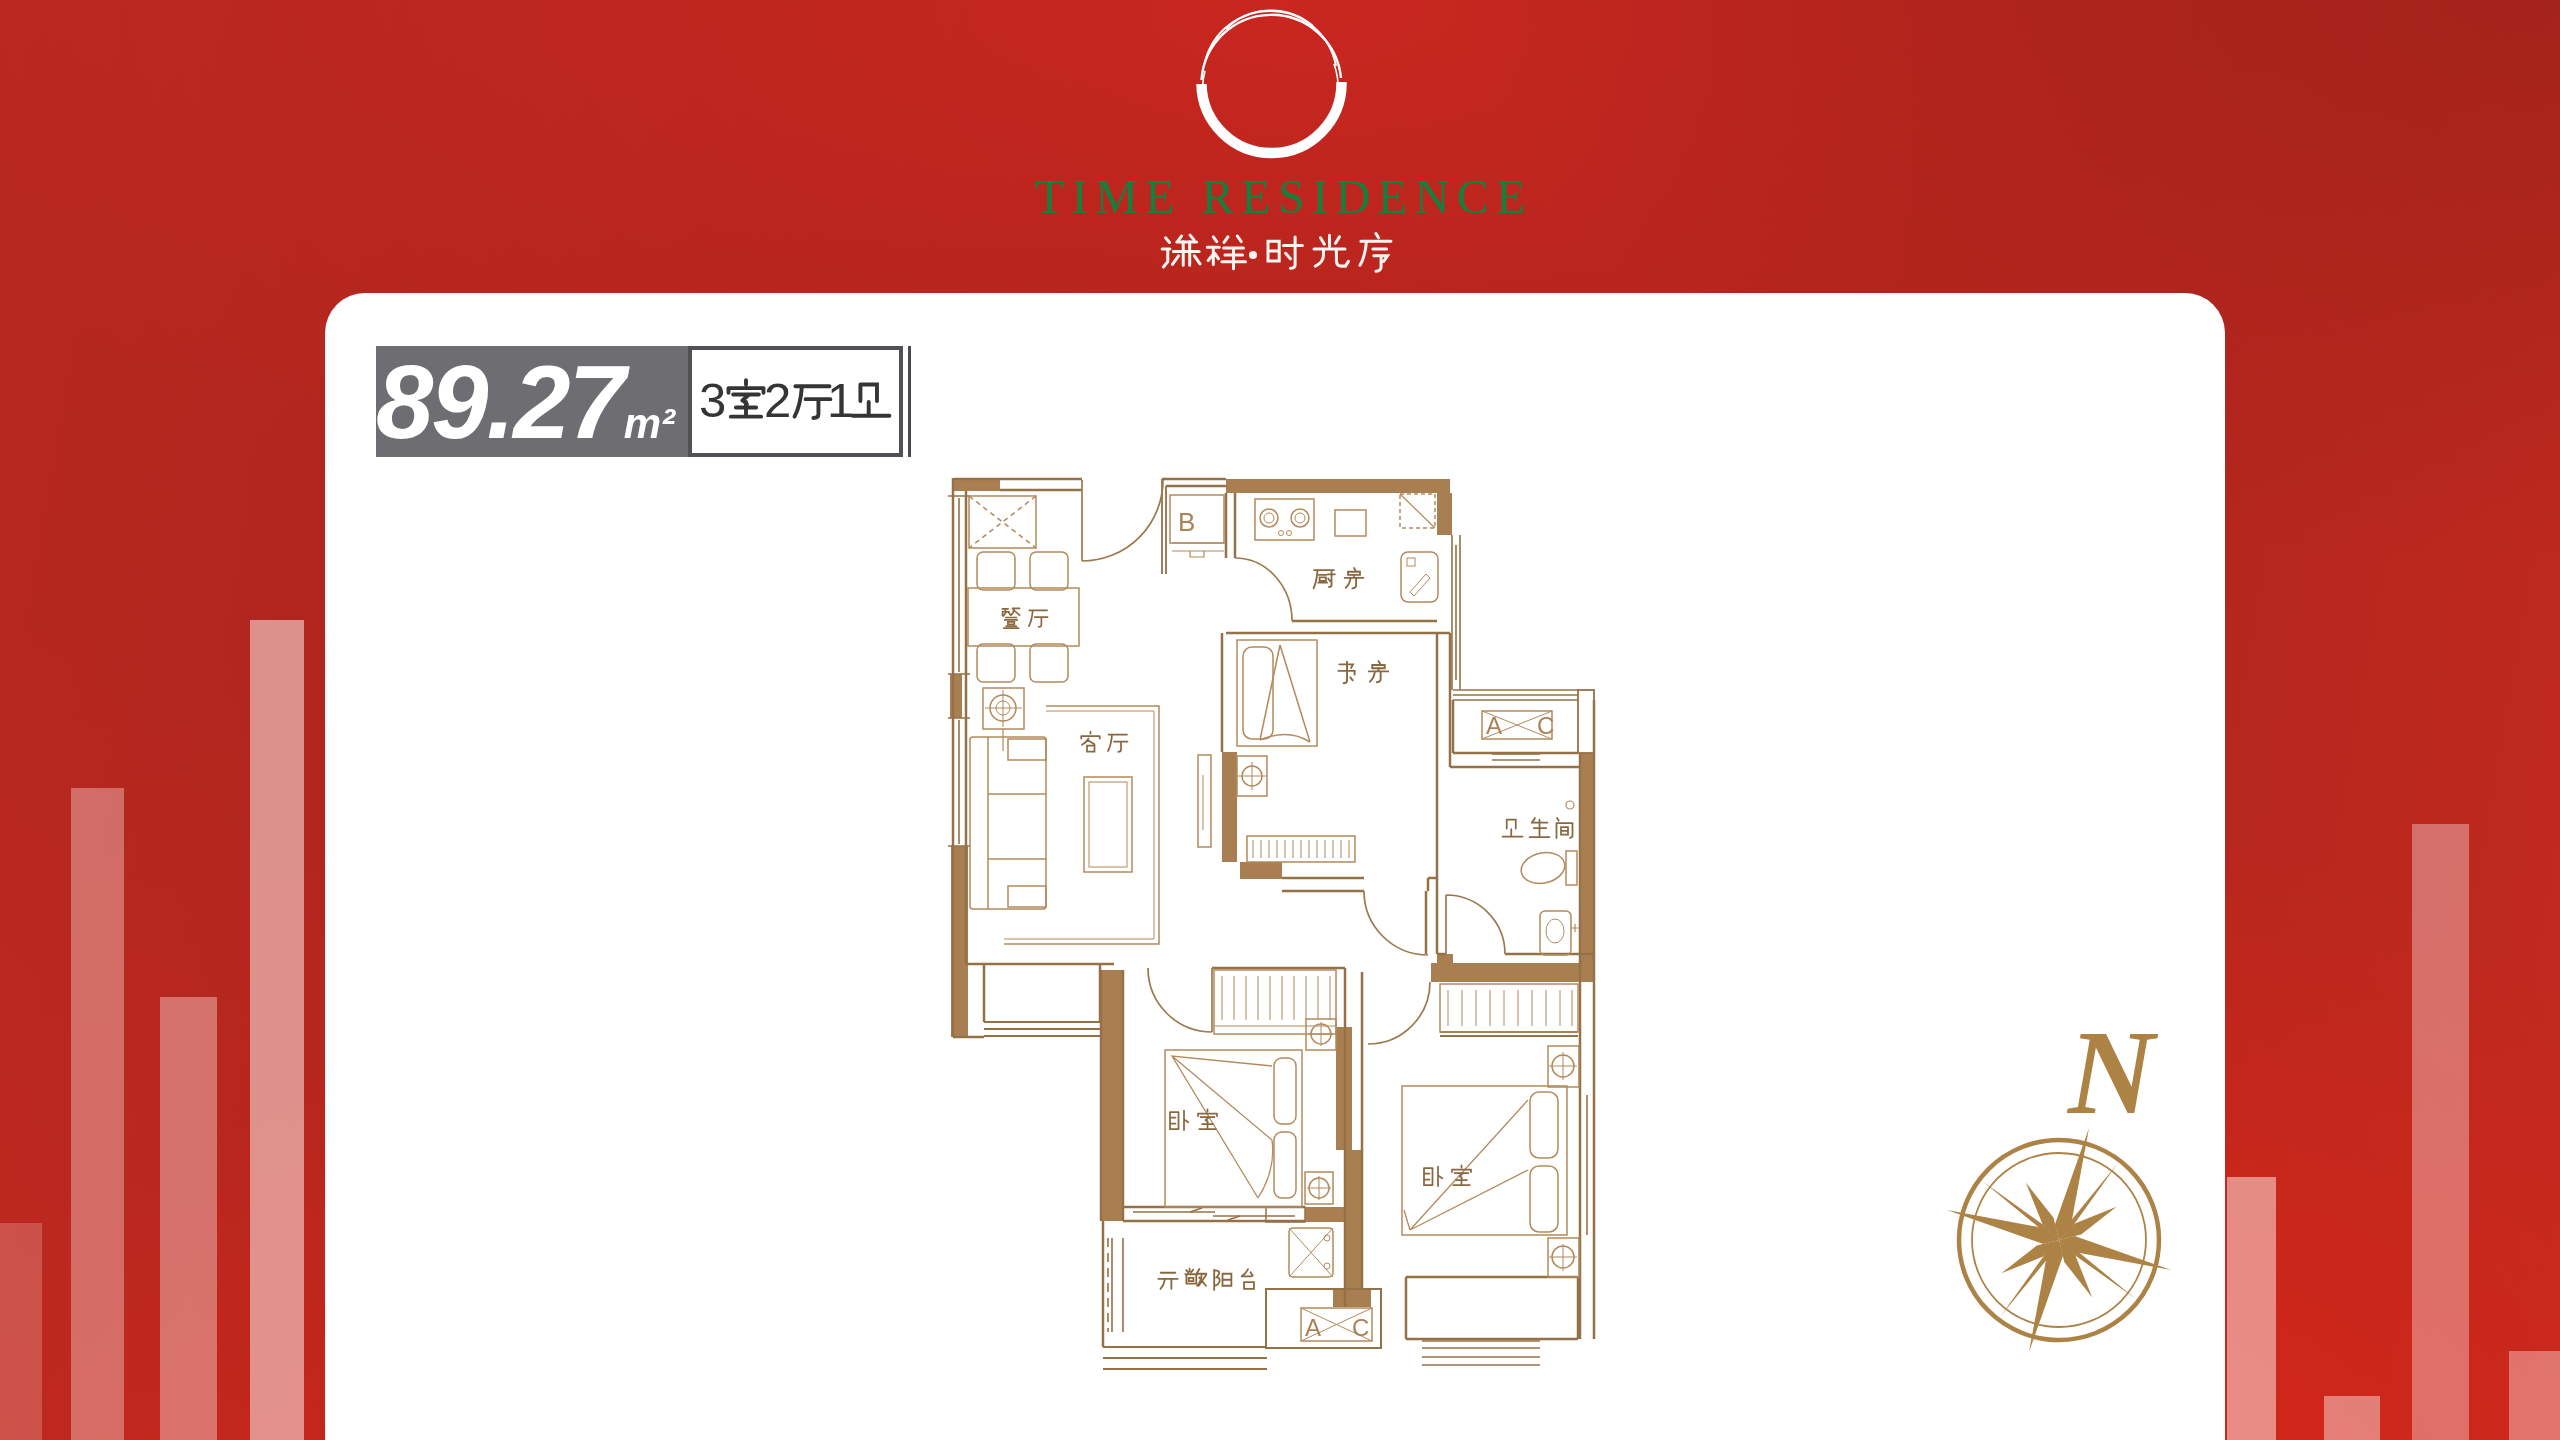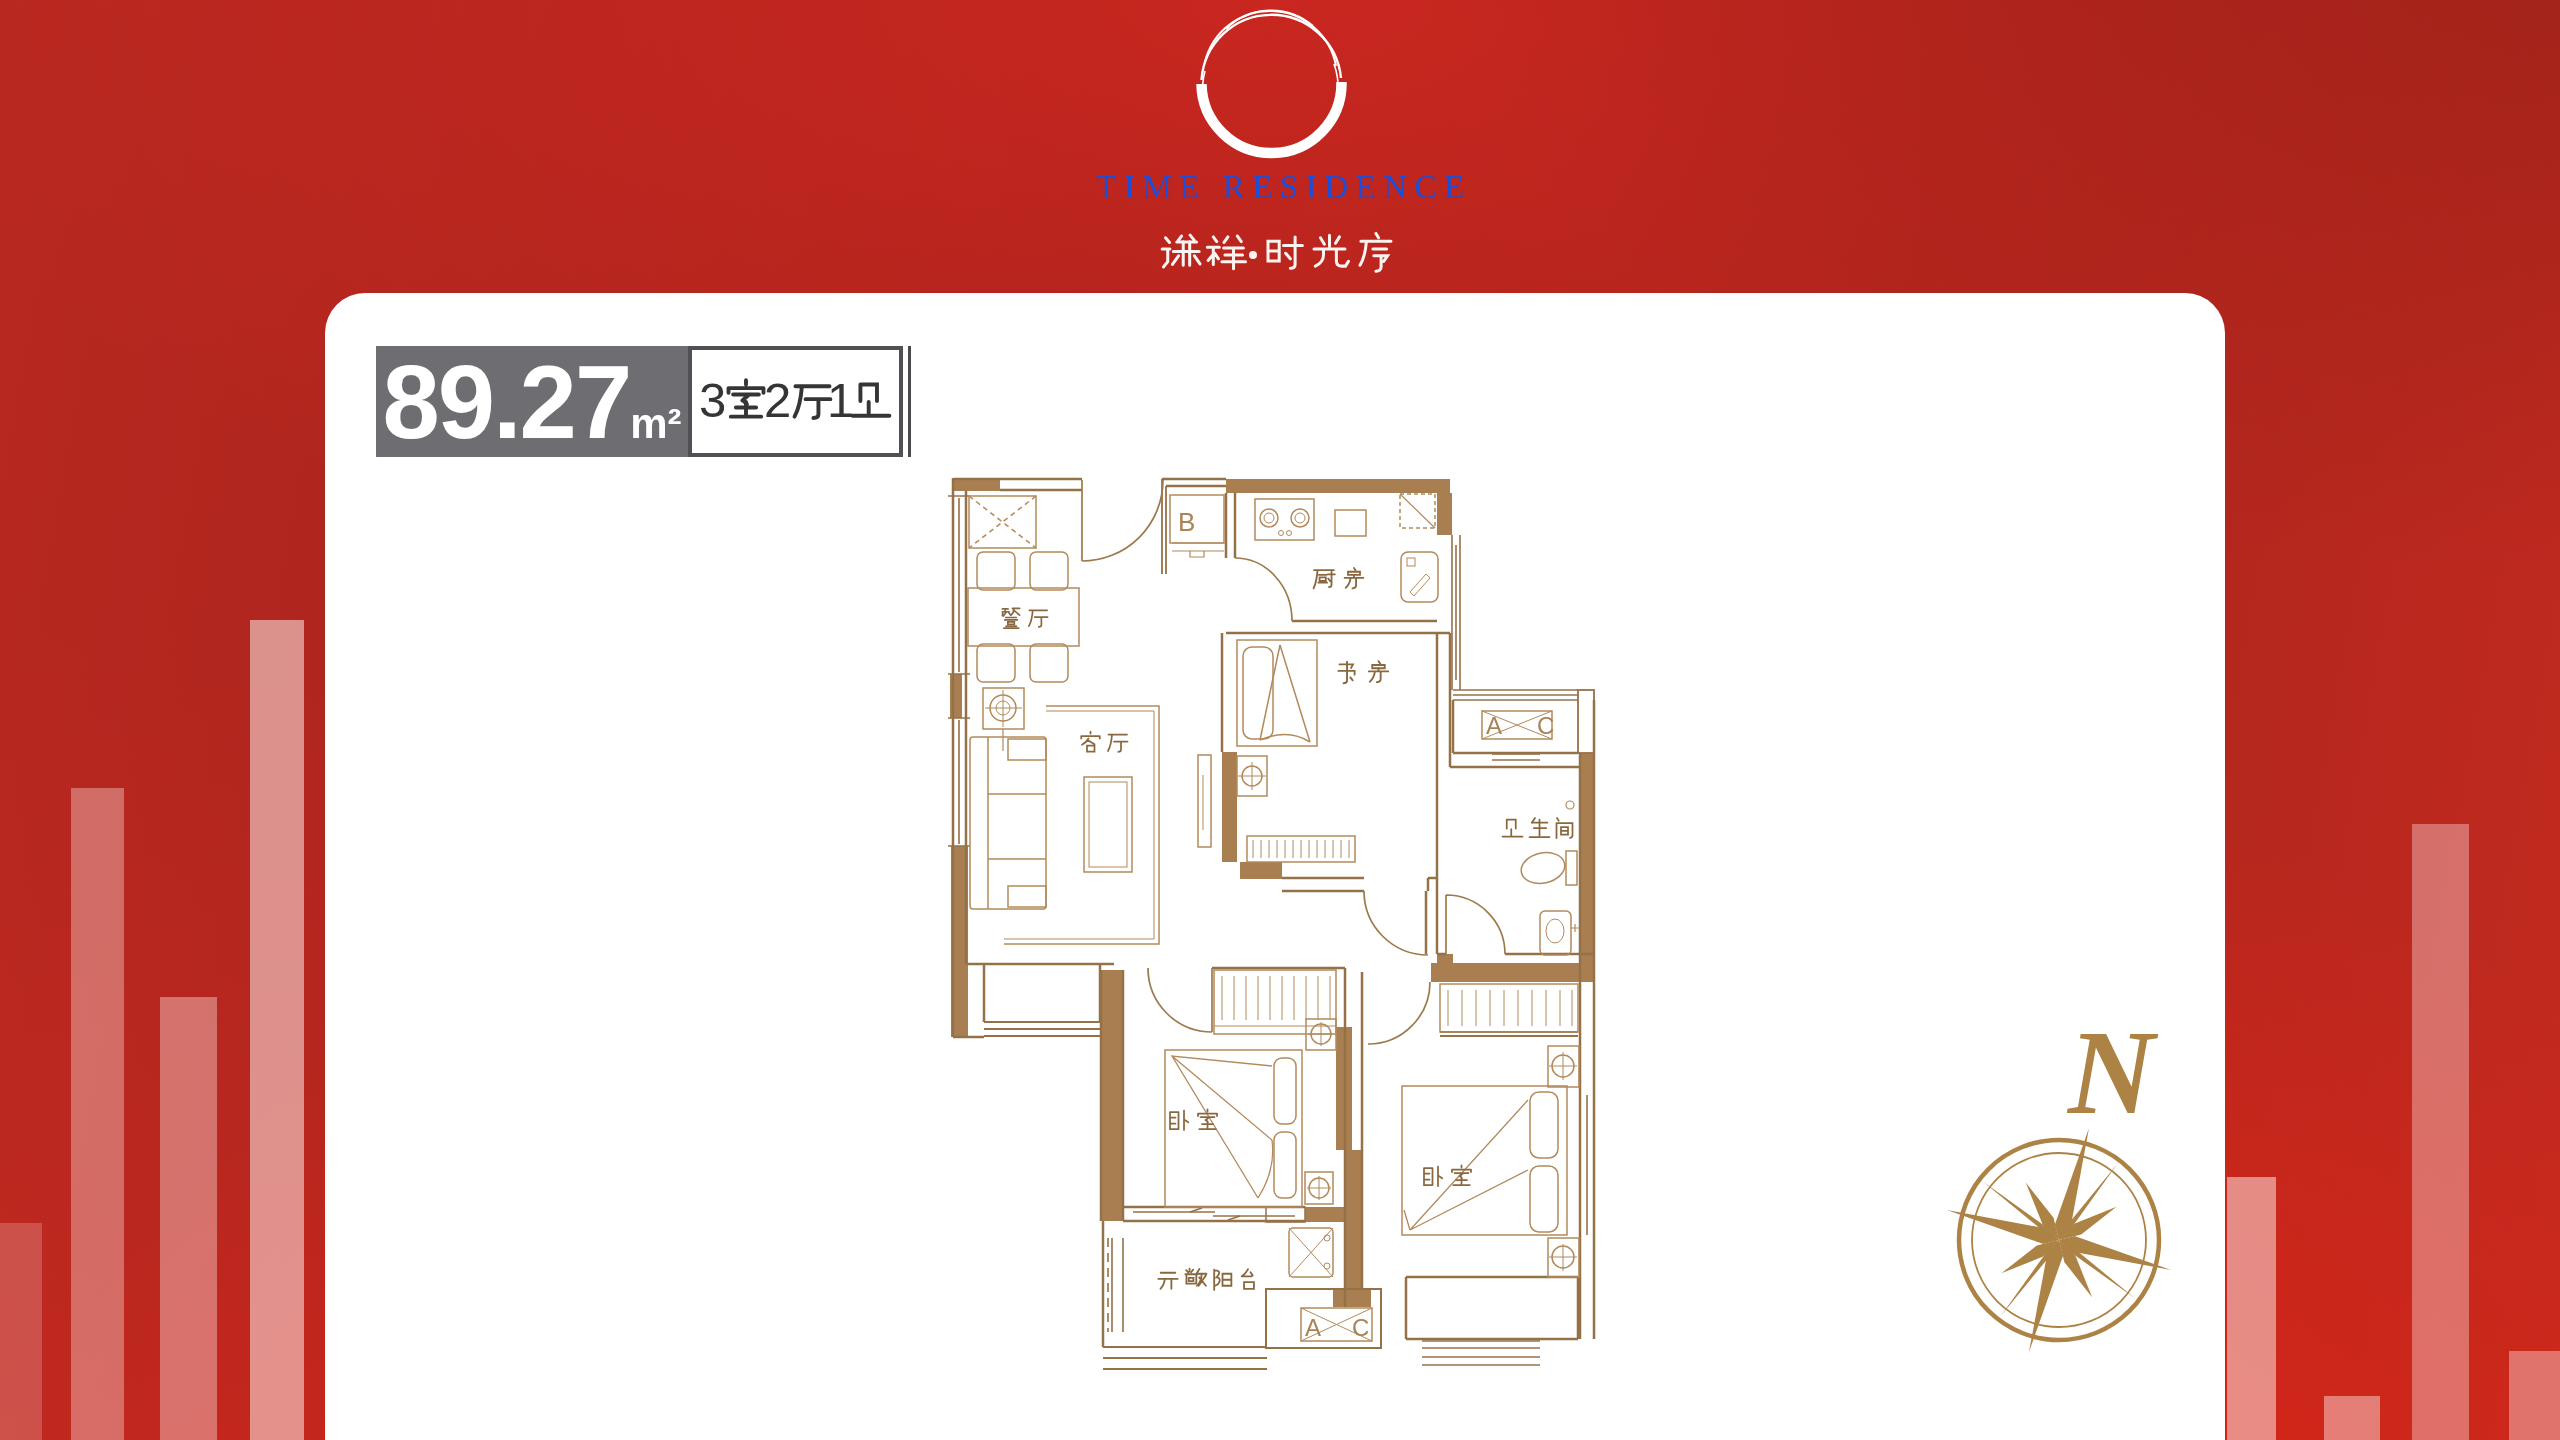--- a/index.html
+++ b/index.html
@@ -33,26 +33,26 @@
 <svg class="abs" style="left:1150px;top:0px" width="250" height="290" viewBox="0 0 250 290">
   <g fill="none" stroke="#ffffff">
     <path d="M 51.5 84 A 70 70 0 1 0 191.5 82" stroke-width="10.5" stroke-linecap="butt"></path>
     <path d="M 51.5 80 A 70 70 0 0 1 191 78" stroke-width="2.4"></path>
     <path d="M 55 62 A 67 67 0 0 1 186 66" stroke-width="2"></path>
     <path d="M 76 29 A 64 64 0 0 1 163 26" stroke-width="1.8"></path>
     <path d="M 53 97 A 70 70 0 0 1 55 71" stroke-width="1.6"></path>
     <path d="M 188 92 A 70 70 0 0 0 184 64" stroke-width="1.6"></path>
   </g>
 </svg>
-<div class="abs" style="left:784px;top:169px;width:1000px;text-align:center;color:#1d4ed8;font-family:'Liberation Serif',serif;font-size:33px;letter-spacing:7.5px;">TIME RESIDENCE</div>
+<div class="abs" style="left:784px;top:169px;width:1000px;text-align:center;color:#15803d;font-family:'Liberation Serif',serif;font-size:48px;letter-spacing:7.5px;">TIME RESIDENCE</div>
 
 <div class="abs" style="left:376px;top:346px;width:312px;height:111px;background:#6e6d72;"></div>
 <div class="abs" style="left:688px;top:346px;width:215px;height:111px;background:#ffffff;border:4px solid #515155;box-sizing:border-box;"></div>
 <div class="abs" style="left:908px;top:346px;width:3px;height:111px;background:#4a4a4e;"></div>
-<div class="abs" style="left:376px;top:347px;width:312px;height:111px;color:#fff;text-align:center;font-weight:bold;font-size:103px;line-height:111px;letter-spacing:-2px;">89.27<span style="font-size:42px;letter-spacing:0">m²</span></div>
+<div class="abs" style="left:376px;top:347px;width:312px;height:111px;color:#fff;text-align:left;font-weight:bold;font-size:103px;line-height:111px;letter-spacing:-2px;font-style:italic;">89.27<span style="font-size:42px;letter-spacing:0">m²</span></div>
 
 <svg width="0" height="0" style="position:absolute">
 <defs>
 <g id="g_qian" fill="none" stroke-linecap="round">
   <path d="M20,18 l9,11 M12,44 h18 M25,44 v30 l-10,12"></path>
   <path d="M46,28 h46 M38,50 h60 M57,14 l-8,11 M77,12 l9,11 M61,27 v55 M76,27 v55 M50,60 l-14,20 M87,60 l13,19"></path>
 </g>
 <g id="g_xiang" fill="none" stroke-linecap="round">
   <path d="M24,16 l8,11 M10,40 h28 M24,40 v40 M24,56 l-12,15 M27,54 l9,13"></path>
   <path d="M58,16 l-9,13 M80,14 l9,13 M48,42 h46 M51,58 h41 M44,74 h55 M71,42 v48"></path>

